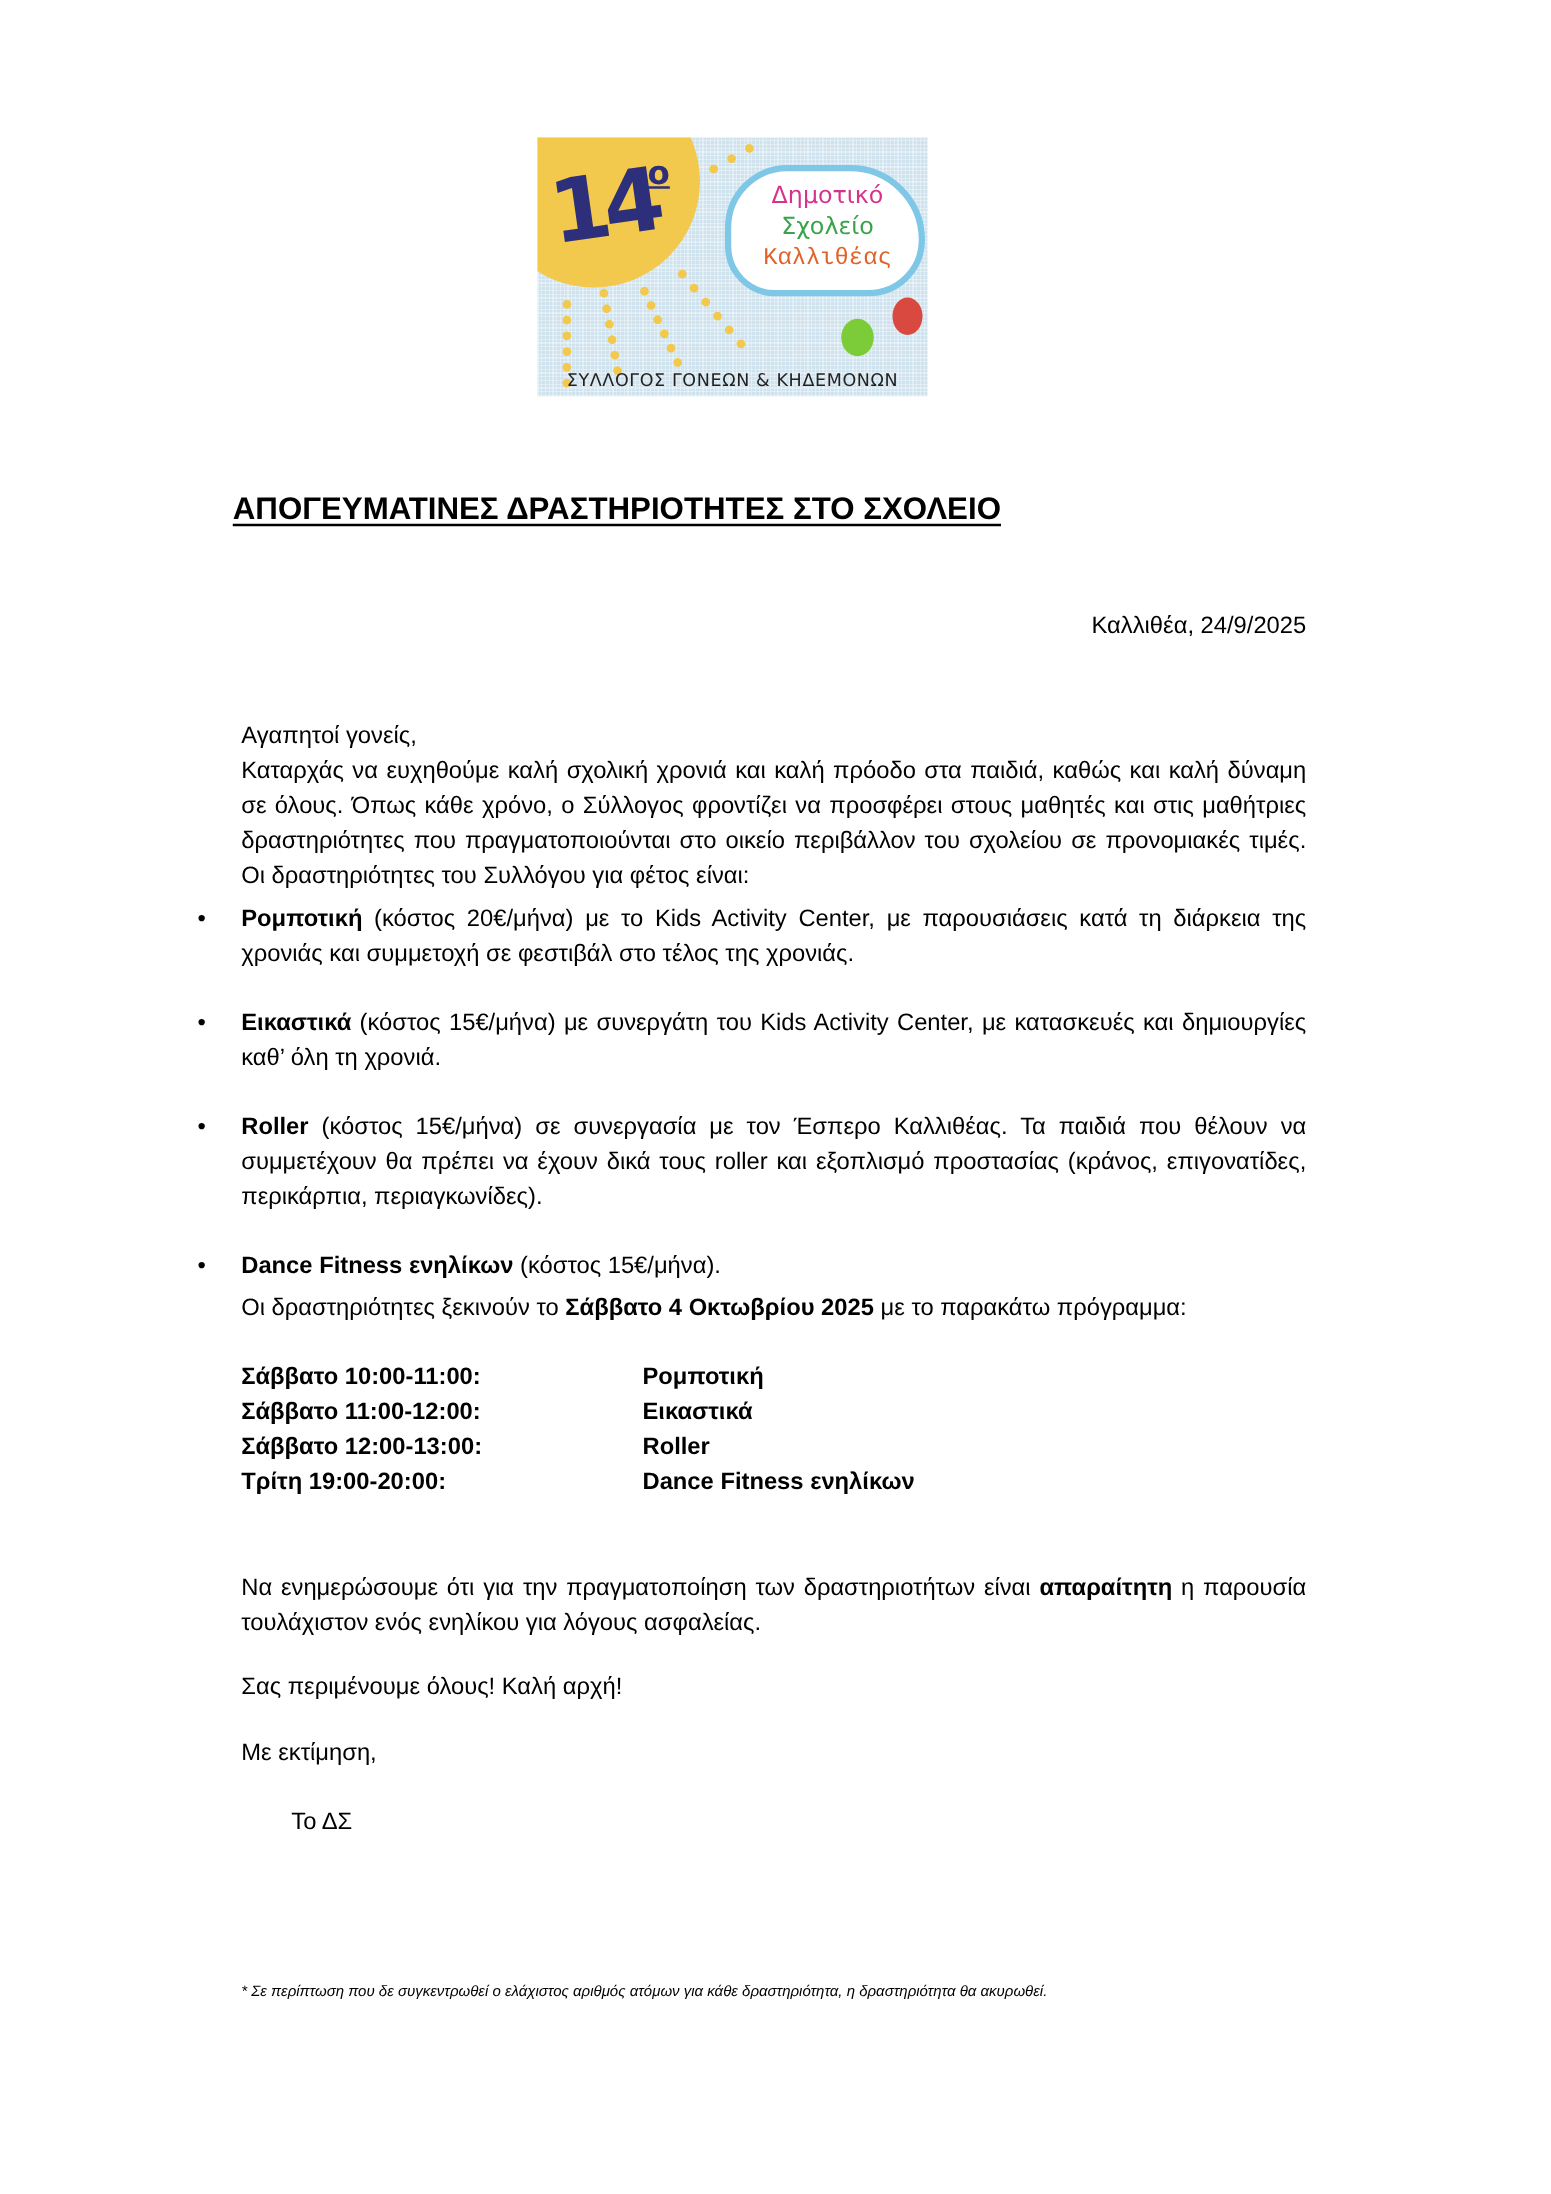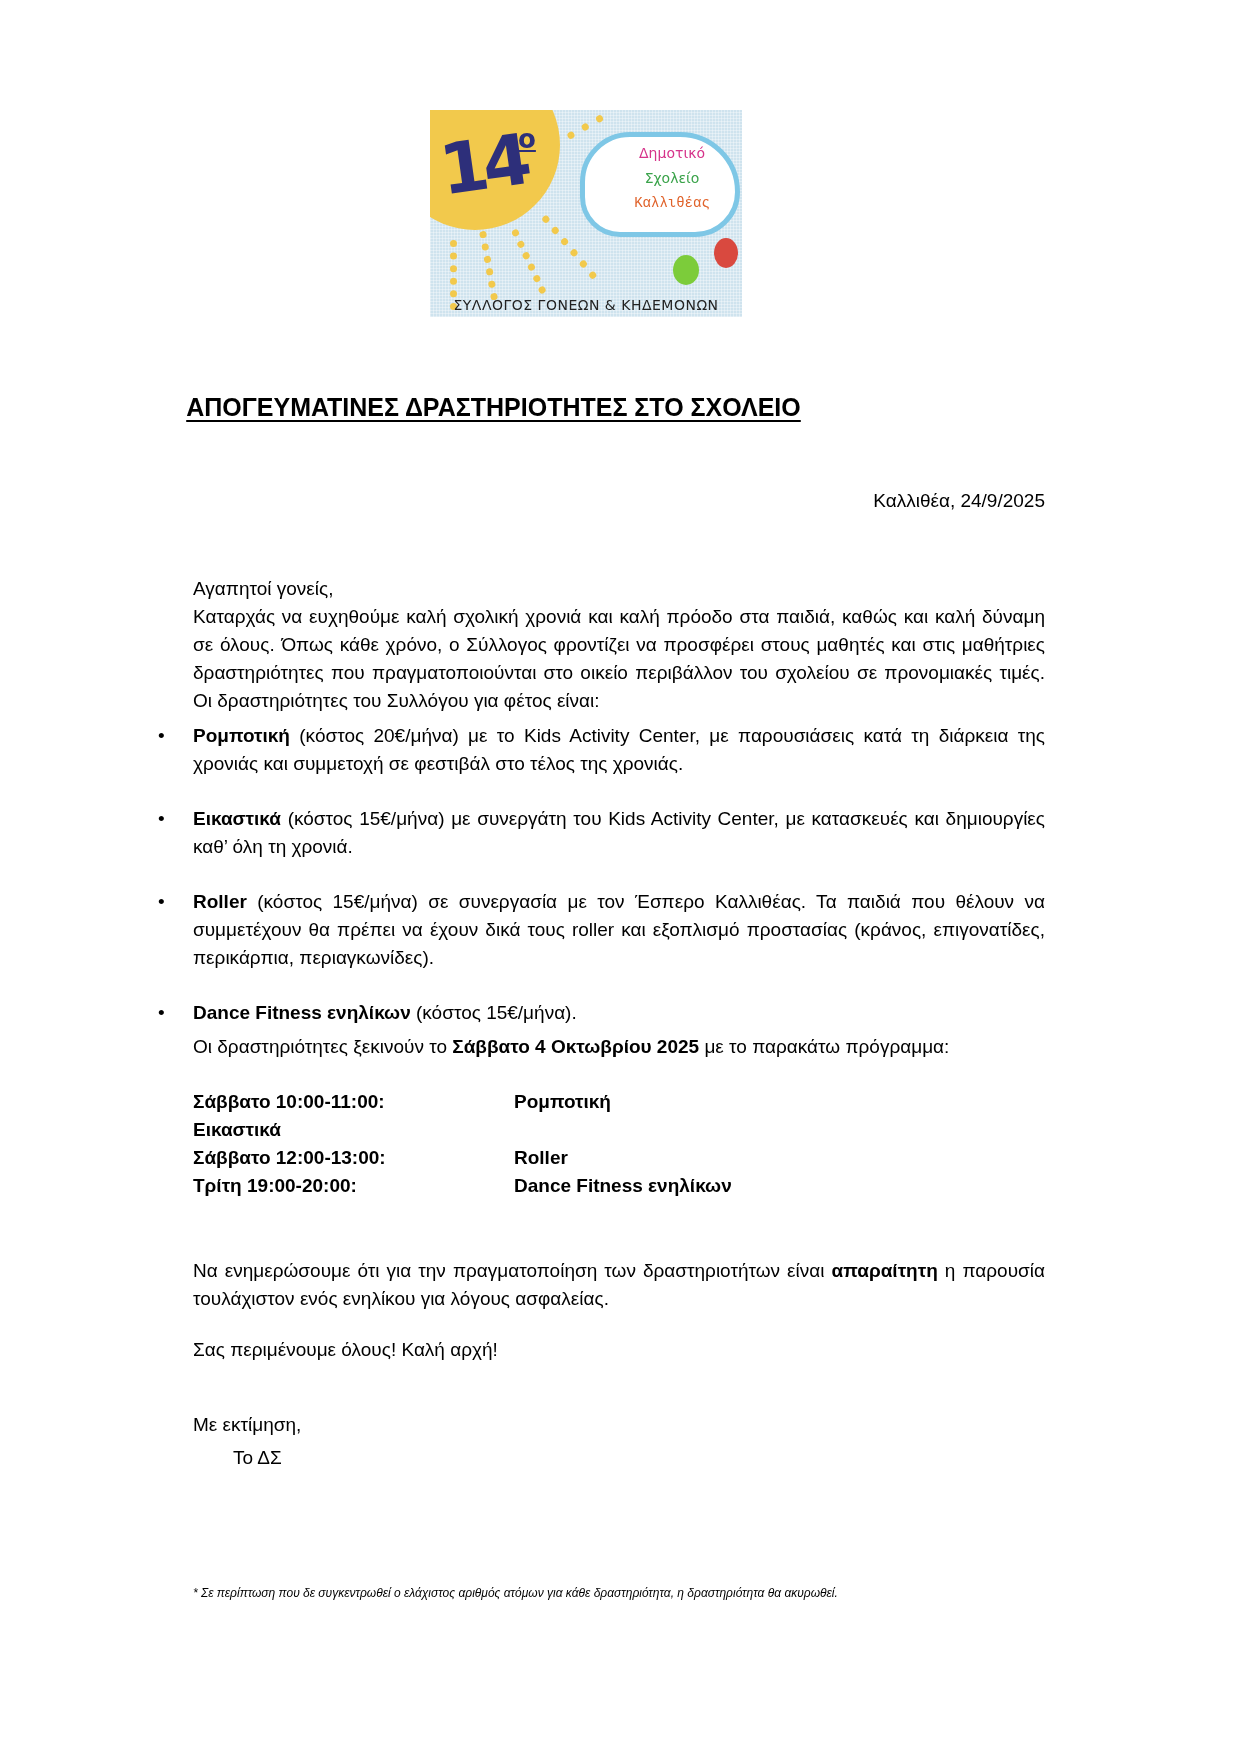--- a/index.html
+++ b/index.html
@@ -30,21 +30,21 @@
     .sun-sup {
       position: absolute; left: 88px; top: 14px; font-size: 26px; font-weight: bold;
       color: #2d2f7a; text-decoration: underline;
       font-family: "DejaVu Sans", sans-serif;
     }
     .ray { position: absolute; width: 7px; border-left: 7px dotted #f2c94c; }
     .cloud {
       position: absolute; left: 150px; top: 22px; width: 150px; height: 95px;
       background: #ffffff; border: 5px solid #7ec7e6; border-radius: 50px 60px 45px 40px;
     }
-    .cloud-text { position: absolute; left: 12px; width: 100%; text-align: center; font-family: "DejaVu Sans", sans-serif; font-size: 14px; }
+    .cloud-text { position: absolute; left: 2px; width: 100%; text-align: center; font-family: "DejaVu Sans", sans-serif; font-size: 19px; }
     .ct1 { top: 8px; color: #d6338a; }
     .ct2 { top: 33px; color: #3aa34a; }
     .ct3 { top: 58px; color: #e0622a; font-family: Liberation Mono, monospace; }
     .balloon-g { position: absolute; left: 243px; top: 145px; width: 26px; height: 30px; border-radius: 50%; background: #7ccc3a; }
     .balloon-r { position: absolute; left: 284px; top: 128px; width: 24px; height: 30px; border-radius: 50%; background: #d9493f; }
     .logo-caption {
       position: absolute; left: 0; bottom: 4px; width: 100%; text-align: center;
       font-size: 14px; letter-spacing: 0.5px; color: #222; font-family: "DejaVu Sans", sans-serif; margin-top: 35px;
     }
 
@@ -68,21 +68,21 @@
     .bullet-dot { position: absolute; left: 0; top: 0; font-size: 19px; }
 
     .start-line { top: 1033px; }
 
     .schedule { position: absolute; left: 193px; top: 1088px; font-size: 19px; line-height: 28px; font-weight: bold; }
     .sched-row { display: flex; align-items: flex-end; }
     .sched-time { width: 321px; }
 
     .notice { top: 1257px; }
     .closing1 { top: 1336px; }
-    .closing2 { top: 1389px; margin-top: 22px; }
+    .closing2 { top: 1389px; }
     .signature { top: 1444px; margin-left: 40px; }
     .footnote { top: 1580px; font-size: 12px; line-height: 27px; font-style: italic; }
   </style>
 </head>
 <body>
 
 <div class="page">
 
   <div class="logo">
     <div class="sun"></div>
@@ -132,20 +132,21 @@
   <div class="block text start-line">
     <span>Οι δραστηριότητες ξεκινούν το </span><b>Σάββατο 4 Οκτωβρίου 2025</b><span> με το παρακάτω πρόγραμμα:</span>
   </div>
 
   <div class="schedule">
     <div class="sched-row">
       <span class="sched-time">Σάββατο 10:00-11:00:</span>
       <span>Ρομποτική</span>
     </div>
     <div class="sched-row">
+      <span class="sched-time">Σάββατο 11:00-12:00:</span>
       <span>Εικαστικά</span>
     </div>
     <div class="sched-row">
       <span class="sched-time">Σάββατο 12:00-13:00:</span>
       <span>Roller</span>
     </div>
     <div class="sched-row">
       <span class="sched-time">Τρίτη 19:00-20:00:</span>
       <span>Dance Fitness ενηλίκων</span>
     </div>

